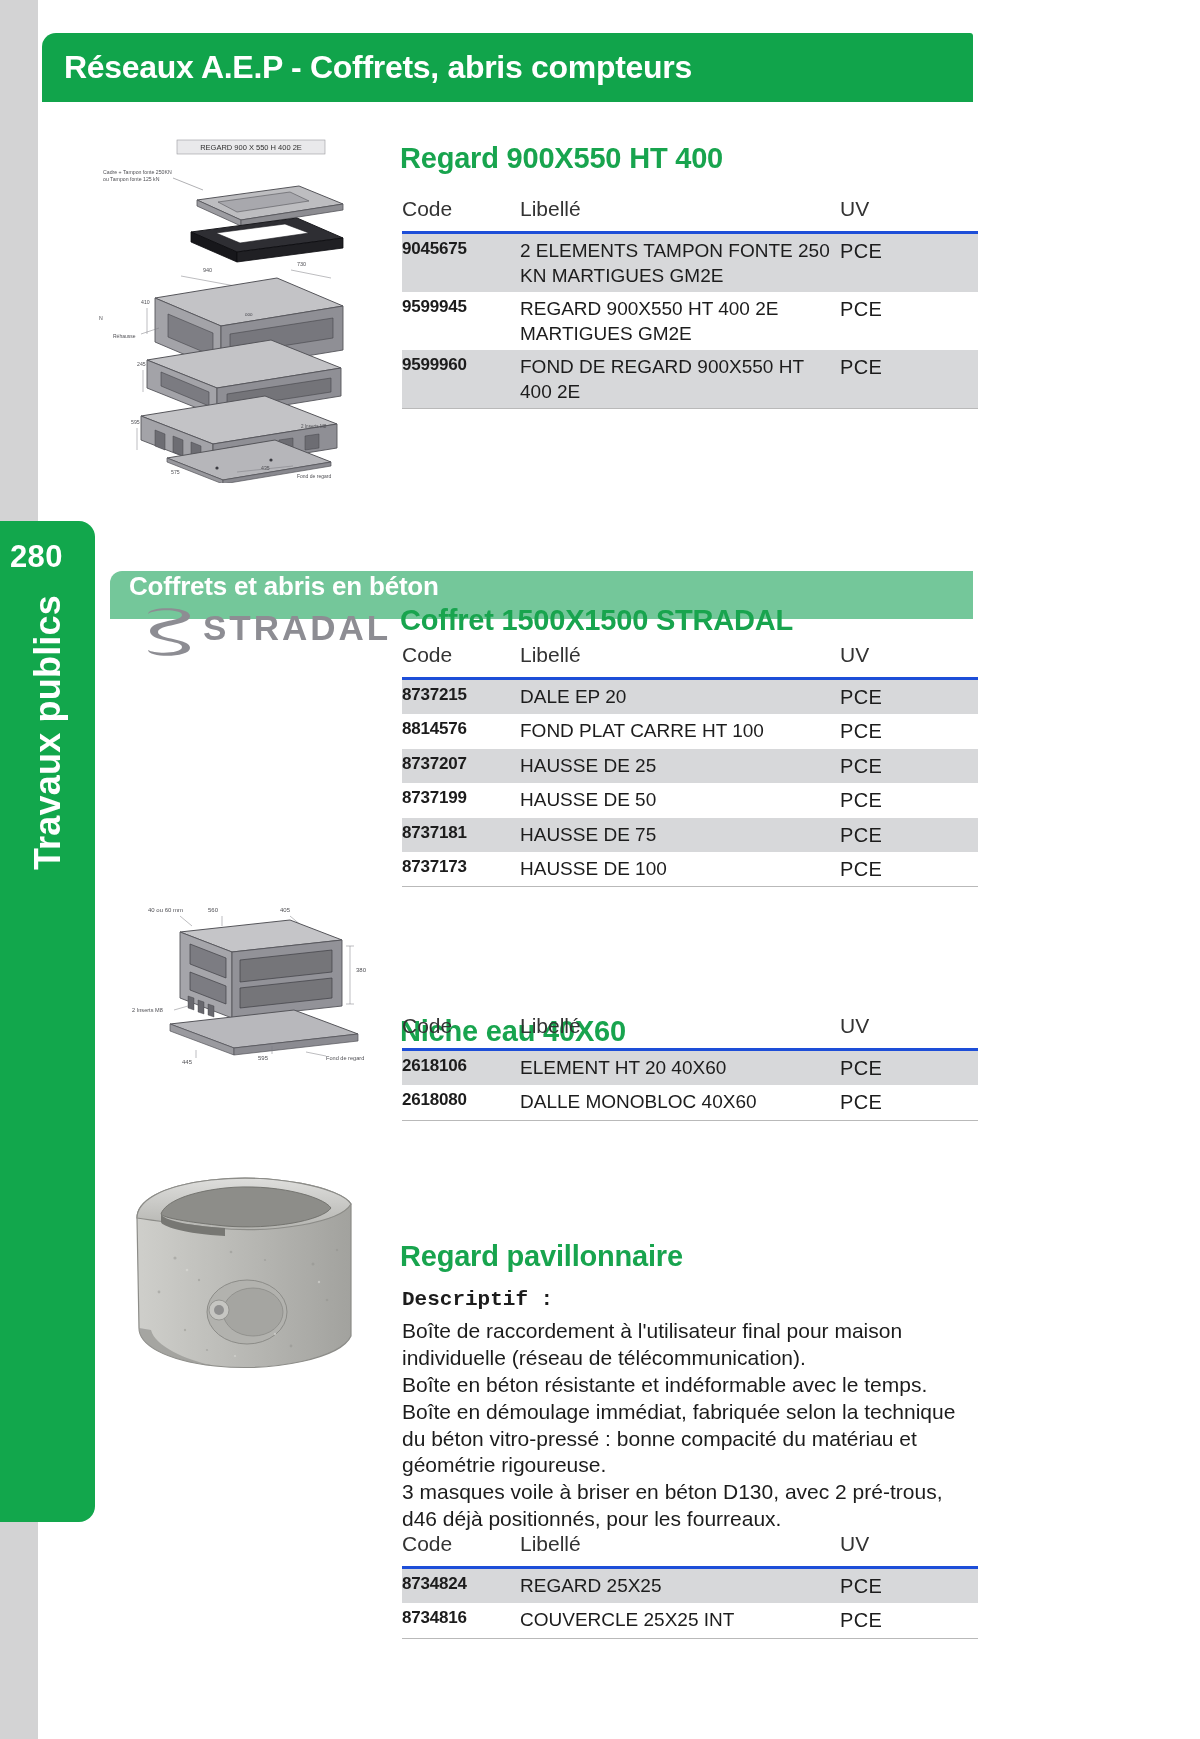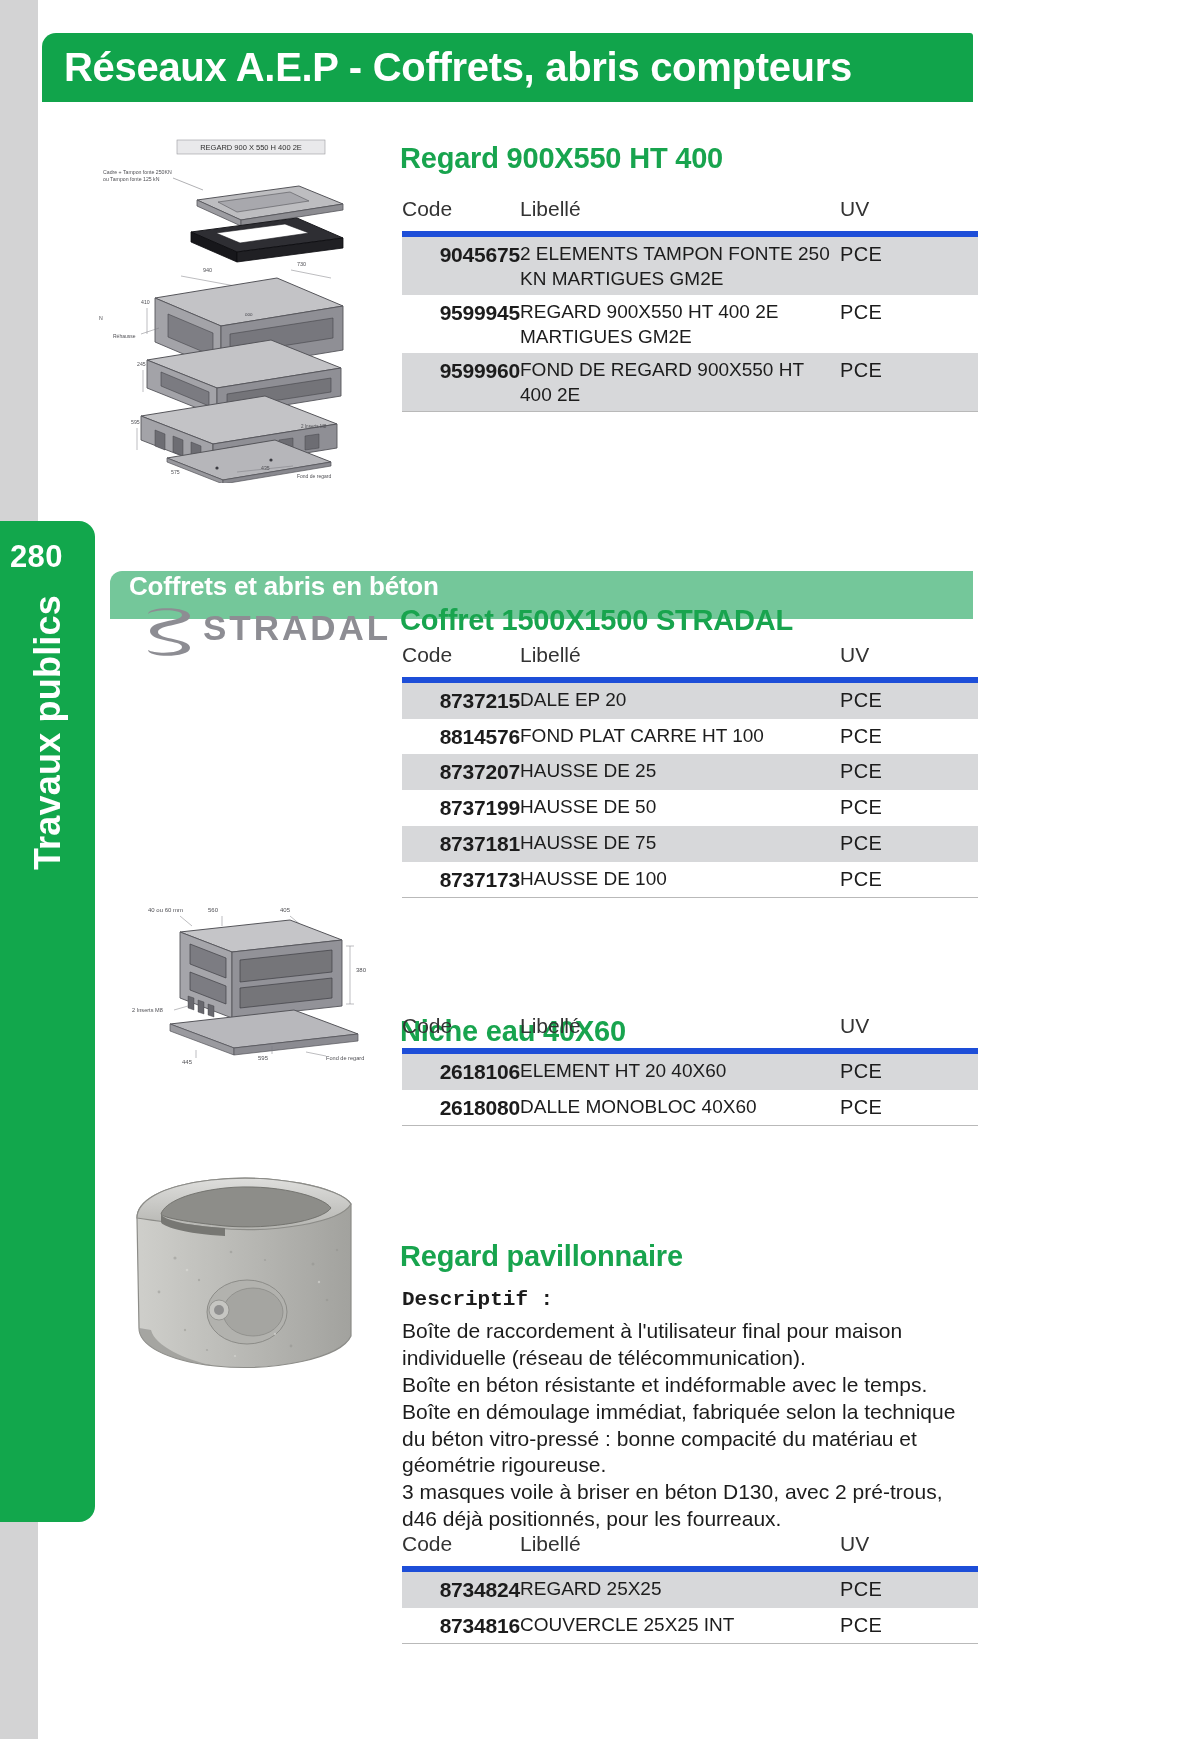--- a/index.html
+++ b/index.html
@@ -82,21 +82,21 @@
     background: #11a44b;
     border-top-left-radius: 14px;
     border-top-right-radius: 3px;
     display: flex;
     align-items: center;
   }
   .title-banner h1 {
     margin: 0;
     padding-left: 22px;
     color: #ffffff;
-    font-size: 40px;
+    font-size: 32px;
     font-weight: bold;
     letter-spacing: -0.3px;
     white-space: nowrap;
   }
 
   
   .subsection-banner {
     position: absolute;
     left: 110px;
     top: 571px;
@@ -137,35 +137,34 @@
   .ptable col.c-lib   { width: 320px; }
   .ptable col.c-uv    { width: 138px; }
 
   .ptable thead th {
     font-family: "Liberation Sans", sans-serif;
     font-size: 21px;
     font-weight: normal;
     color: #333333;
     text-align: left;
     padding: 1px 0 10px 0;
-    border-bottom: 6px solid #1d4ed8;
+    border-bottom: 3px solid #1d4ed8;
   }
   .ptable tbody td {
     font-family: "Liberation Sans Narrow", "Liberation Sans", sans-serif;
     font-size: 19px;
     color: #1c1c1c;
     padding: 4px 0 4px 0;
     vertical-align: top;
     line-height: 1.32;
   }
   .ptable tbody td.code {
     font-weight: bold;
-    font-size: 21px;
+    font-size: 17px;
     letter-spacing: -0.2px;
-    text-align: right;
   }
   .ptable tbody td.uv {
     font-family: "Liberation Sans", sans-serif;
     font-size: 20px;
     letter-spacing: 0.3px;
   }
   .ptable tbody tr.alt td {
     background: #d7d8da;
   }
   .ptable tbody tr:last-child td {

